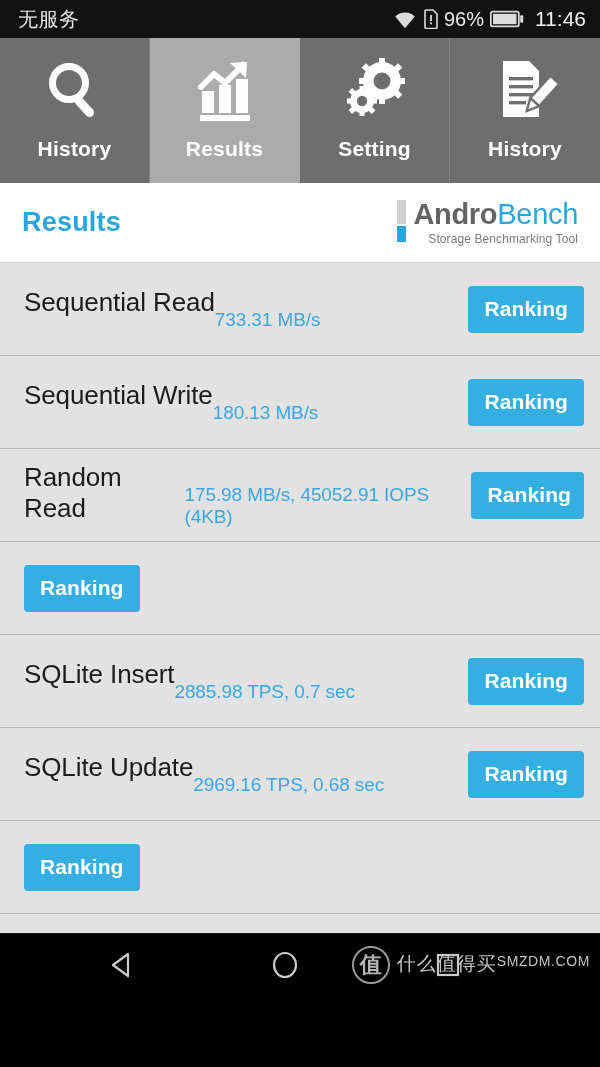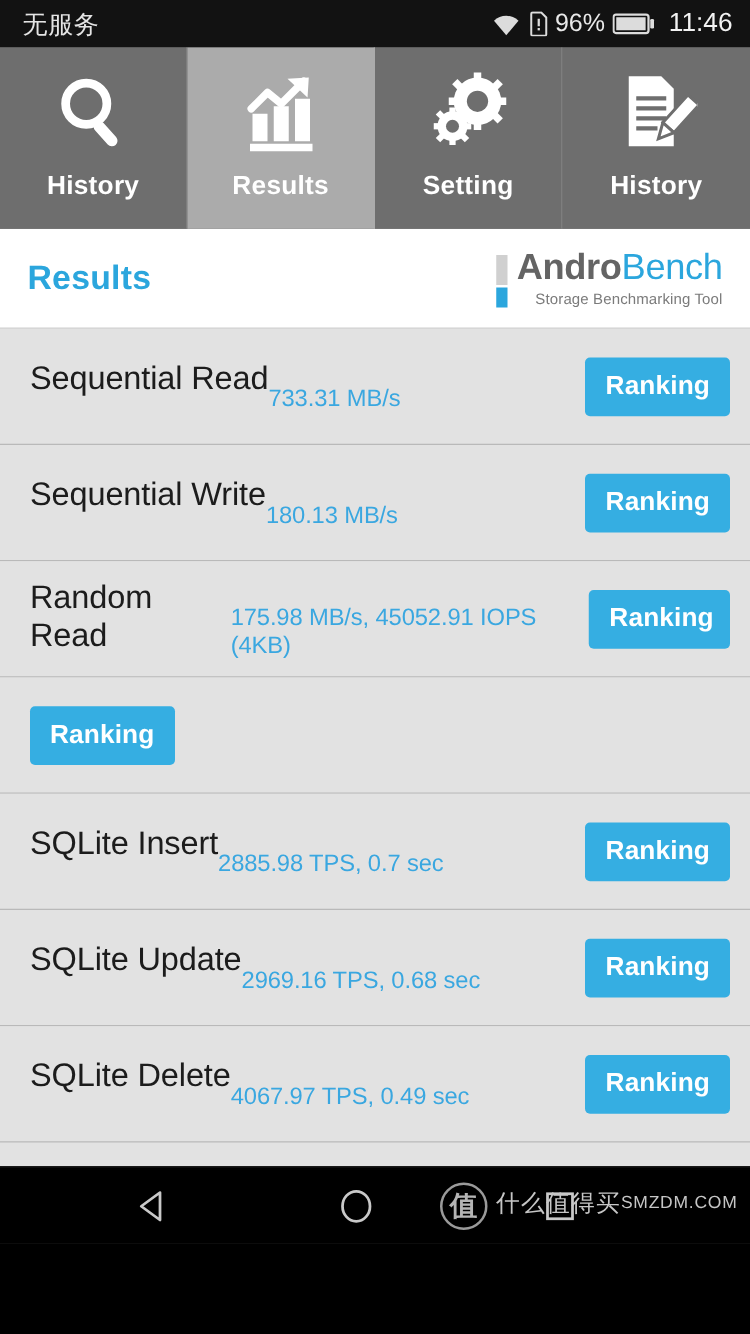--- a/index.html
+++ b/index.html
@@ -47,21 +47,21 @@
   }
 
   
   .header {
     height: 80px; flex: 0 0 80px; background: #ffffff;
     display: flex; align-items: center; justify-content: space-between;
     padding: 0 22px 0 22px;
     border-bottom: 1px solid #cfcfcf;
   }
   .header-title { color: #2ba6dd; font-size: 27px; font-weight: bold; letter-spacing: .2px; }
-  .logo { display: flex; align-items: flex-end; gap: 7px; padding-left: 32px; }
+  .logo { display: flex; align-items: flex-start; gap: 7px; padding-left: 32px; }
   .logo-bars { display: flex; flex-direction: column; width: 9px; height: 42px; }
   .logo-bars .b-top { flex: 0 0 24px; background: #d0d0d0; }
   .logo-bars .b-bot { flex: 1 1 auto; background: #2ba6dd; margin-top: 2px; }
   .logo-text { display: flex; flex-direction: column; align-items: flex-end; }
   .logo-name { font-size: 29px; font-weight: bold; line-height: 1; letter-spacing: -.3px; }
   .logo-name .andro { color: #646464; }
   .logo-name .bench { color: #2ba6dd; font-weight: normal; }
   .logo-tag { font-size: 12px; color: #7b7b7b; margin-top: 3px; letter-spacing: .1px; }
 
   
@@ -269,24 +269,20 @@
 
     <div class="row">
       <div class="row-texts">
         <div class="row-title">SQLite Update</div>
         <div class="row-value">2969.16 TPS, 0.68 sec</div>
       </div>
       <button class="ranking-btn">Ranking</button>
     </div>
 
     <div class="row">
-      <div class="row-texts">
-        <div class="row-title">SQLite Delete</div>
-        <div class="row-value">4067.97 TPS, 0.49 sec</div>
-      </div>
       <button class="ranking-btn">Ranking</button>
     </div>
 
     <div class="filler"></div>
   </div>
 
   <div class="navbar">
     <div class="nav-btns">
       <div class="nav-btn">
         <svg width="30" height="30" viewBox="0 0 30 30">

